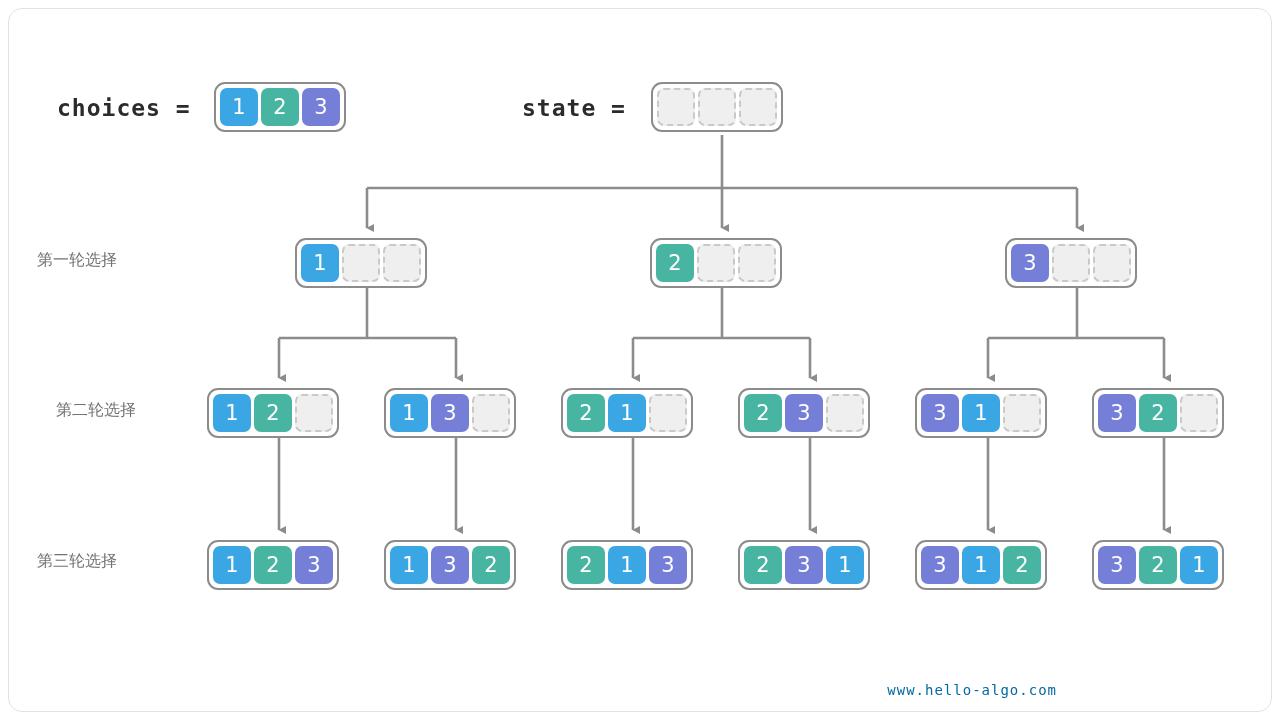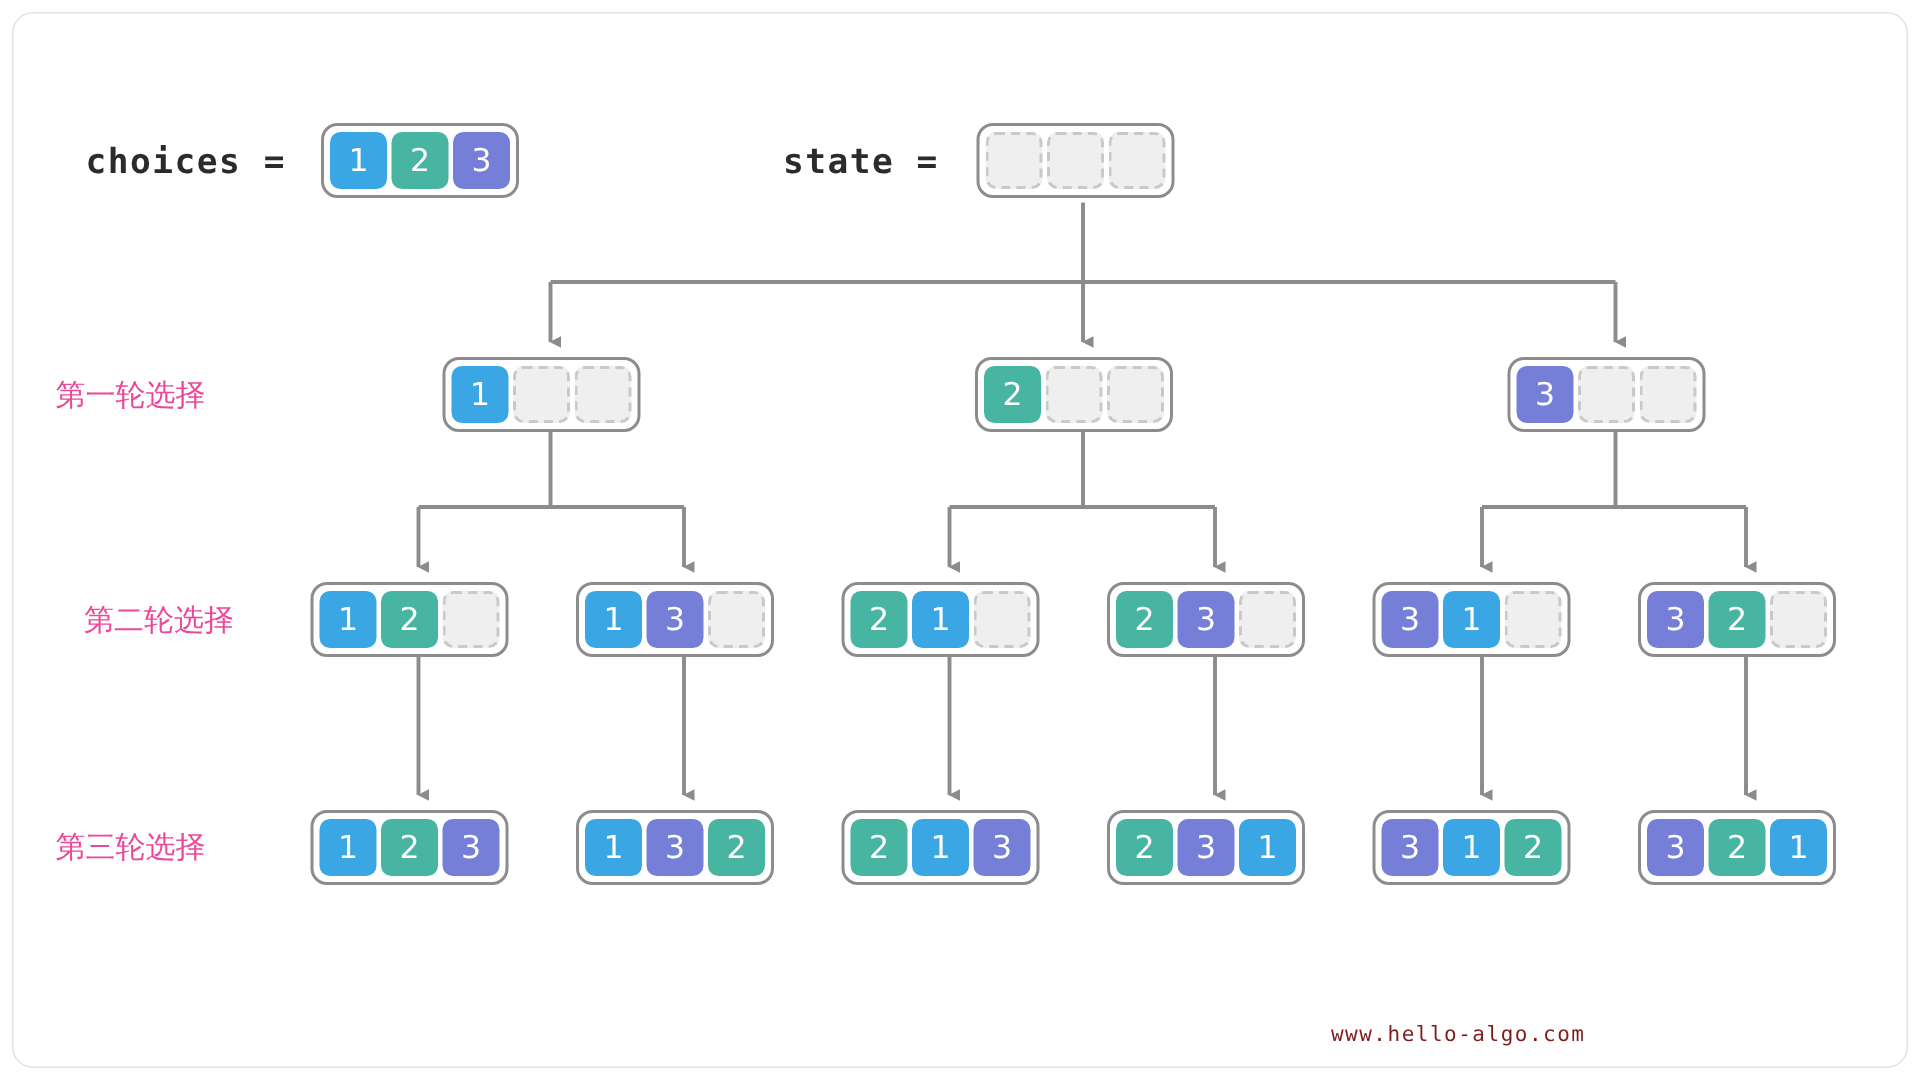--- a/index.html
+++ b/index.html
@@ -12,24 +12,24 @@
   #frame{position:absolute;left:8px;top:8px;width:1264px;height:704px;
          border:1px solid #e2e2e2;border-radius:14px;background:#fff;box-sizing:border-box;}
 
   
   #wires{position:absolute;left:0;top:0;width:1280px;height:720px;pointer-events:none;}
 
   
   .mono-label{position:absolute;font-family:"DejaVu Sans Mono","Liberation Mono",monospace;
               font-weight:bold;font-size:23px;color:#2b2b2b;letter-spacing:1px;white-space:nowrap;}
   .row-label{position:absolute;font-family:"DejaVu Sans","Liberation Sans",sans-serif;
-             font-size:20px;color:#ec4899;white-space:nowrap;}
+             font-size:16px;color:#737373;white-space:nowrap;}
   #watermark{position:absolute;right:35px;bottom:22px;
              font-family:"DejaVu Sans Mono","Liberation Mono",monospace;
-             font-size:14px;color:#7f1d1d;letter-spacing:1px;white-space:nowrap;}
+             font-size:14px;color:#0369a1;letter-spacing:1px;white-space:nowrap;}
 
   
   .arr{position:absolute;display:flex;align-items:center;
        border:2px solid #8c8c8c;border-radius:11px;background:#ffffff;
        padding:4px;box-sizing:border-box;gap:3px;}
   .cell{width:38px;height:38px;border-radius:7px;display:flex;
         align-items:center;justify-content:center;
         font-family:"DejaVu Sans","Liberation Sans",sans-serif;
         font-size:21px;color:#ffffff;box-sizing:border-box;}
   .cell.empty{background:#efefef;border:2px dashed #c9c9c9;color:transparent;}

